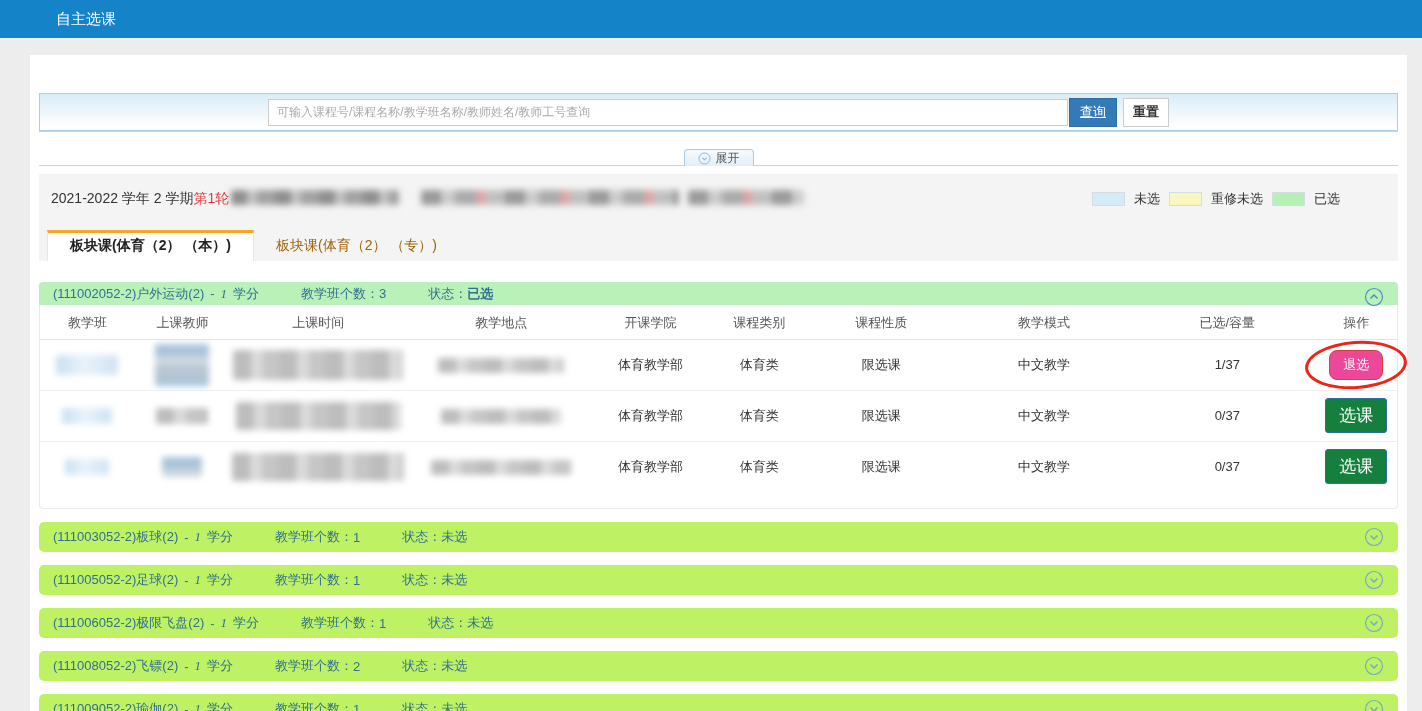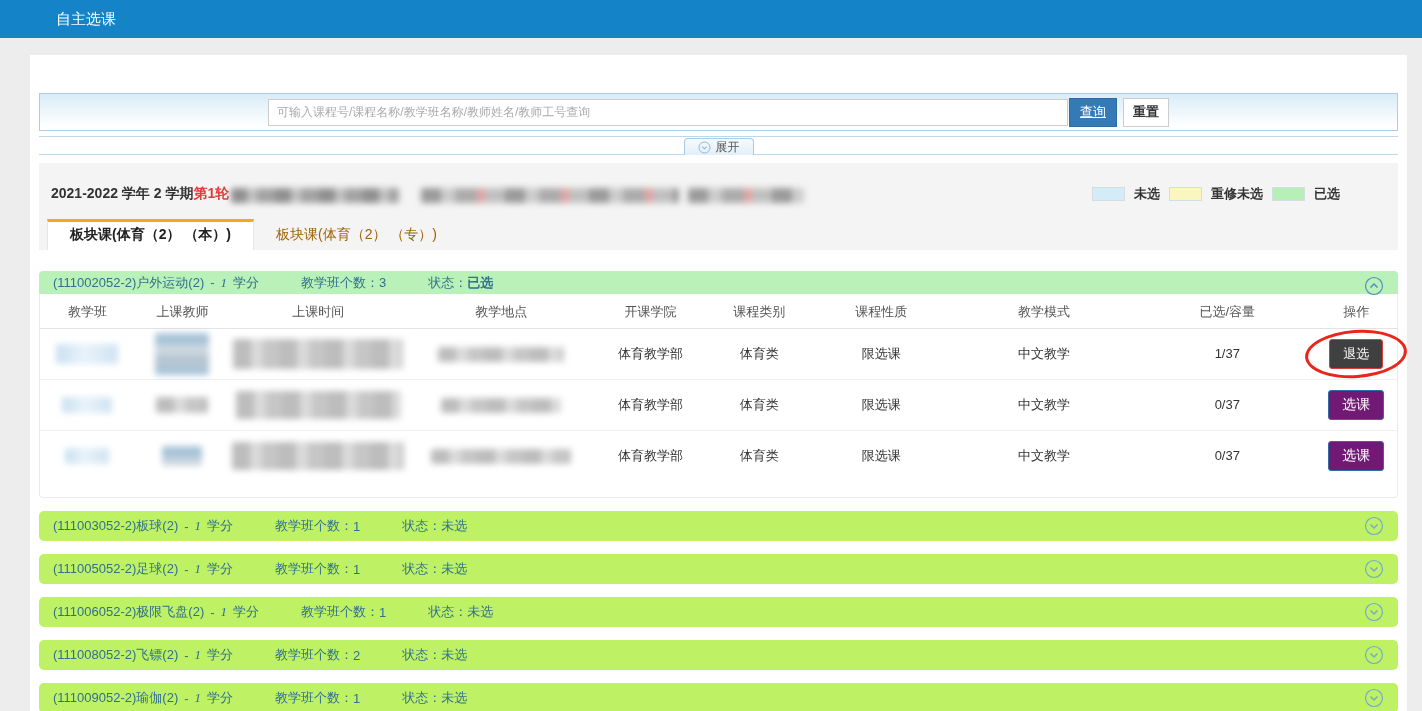--- a/index.html
+++ b/index.html
@@ -29,34 +29,34 @@
   .btn { cursor: pointer; font-size: 13px; height: 29px; }
   .btn-query {
     width: 48px; background: #337ab7; border: 1px solid #2e6da4; color: #fff; margin-left: 1px; text-decoration: underline;
   }
   .btn-reset {
     width: 46px; background: #fff; border: 1px solid #ccc; color: #333; font-weight: bold; margin-left: 6px;
   }
 
   
   .expand-strip {
-    margin-top: 5px; height: 19px; position: relative;
+    height: 35px; position: relative;
     border-top: 1px solid #bcd9ec; border-bottom: 1px solid #bcd9ec;
   }
   .expand-tab {
     position: absolute; bottom: -1px; left: 50%; transform: translateX(-50%);
     height: 17px; padding: 0 13px; border: 1px solid #a9cbe6; border-bottom: none;
     border-radius: 4px 4px 0 0; background: linear-gradient(#f6fafd, #e2eff8);
     display: flex; align-items: center; gap: 5px; font-size: 12px; color: #555; cursor: pointer;
   }
   .expand-tab svg { color: #8ab6d8; }
 
   
   .term-section { margin-top: 8px; background: #f4f4f4; }
-  .term-row { display: flex; align-items: flex-end; padding: 16px 12px 0 12px; height: 40px; font-size: 14px; color: #333; font-weight: bold; }
+  .term-row { display: flex; align-items: flex-start; padding: 16px 12px 0 12px; height: 40px; font-size: 14px; color: #333; }
   .term-round { color: #e4393c; }
   .chip { display: inline-block; border-radius: 2px; filter: blur(3px); vertical-align: middle; }
   .chip-dark { background: repeating-linear-gradient(90deg, #8f8f8f 0 16px, #c2c2c2 16px 26px, #a3a3a3 26px 44px); }
   .chip-redmix { background: repeating-linear-gradient(90deg, #9a9a9a 0 20px, #cccccc 20px 34px, #ababab 34px 56px, #e3a5a5 56px 64px, #c0c0c0 64px 84px); }
   .legend { margin-left: auto; display: flex; align-items: center; gap: 9px; font-size: 13px; color: #333; padding-right: 46px; }
   .swatch { width: 33px; height: 14px; border: 1px solid #d4dde2; display: inline-block; }
   .tabs { display: flex; margin-top: 16px; padding-left: 8px; }
   .tab { padding: 7px 22px 6px; font-size: 14px; color: #a16207; cursor: pointer; }
   .tab.active {
     background: #fff; border-top: 3px solid #f5a623; padding-top: 4px;
@@ -79,22 +79,22 @@
   .course-body { border: 1px solid #eaeaea; border-top: none; border-radius: 0 0 4px 4px; padding: 2px 0 16px; }
 
   table { width: 100%; border-collapse: collapse; font-size: 13px; color: #333; table-layout: fixed; }
   th { font-weight: normal; color: #555; height: 32px; border-bottom: 1px solid #e3e3e3; }
   td { text-align: center; height: 51px; }
   tr.r1 td, tr.r2 td { border-bottom: 1px solid #f0f0f0; }
   .chip-blue  { background: linear-gradient(90deg, #c8e0f2, #e9f3fa 45%, #cfe3f2); }
   .chip-gray  { background: repeating-linear-gradient(90deg, #bdbdbd 0 18px, #dadada 18px 30px, #c6c6c6 30px 46px); }
   .chip-steel { background: repeating-linear-gradient(180deg, #a9c4d8 0 12px, #cdd8e0 12px 22px, #b6c6d2 22px 34px); }
 
-  .btn-unselect { background: #404040; border: 1px solid #d43f3a; color: #fff; padding: 5px 13px; border-radius: 3px; font-size: 13px; cursor: pointer; }
-  .btn-select   { background: #701a75; border: 1px solid #2e6da4; color: #fff; padding: 5px 13px; border-radius: 3px; font-size: 14px; cursor: pointer; }
+  .btn-unselect { background: #ec4899; border: 1px solid #d43f3a; color: #fff; padding: 5px 13px; border-radius: 8px; font-size: 13px; cursor: pointer; }
+  .btn-select   { background: #15803d; border: 1px solid #2e6da4; color: #fff; padding: 5px 13px; border-radius: 3px; font-size: 17px; cursor: pointer; }
   .action-cell { position: relative; }
   .annotation-ellipse {
     position: absolute; width: 102px; height: 48px;
     border: 3px solid #e8261a; border-radius: 50%;
     left: 50%; top: 50%; transform: translate(-50%, -50%) rotate(-4deg);
     pointer-events: none;
   }
 
   
   .collapsed-bar {

